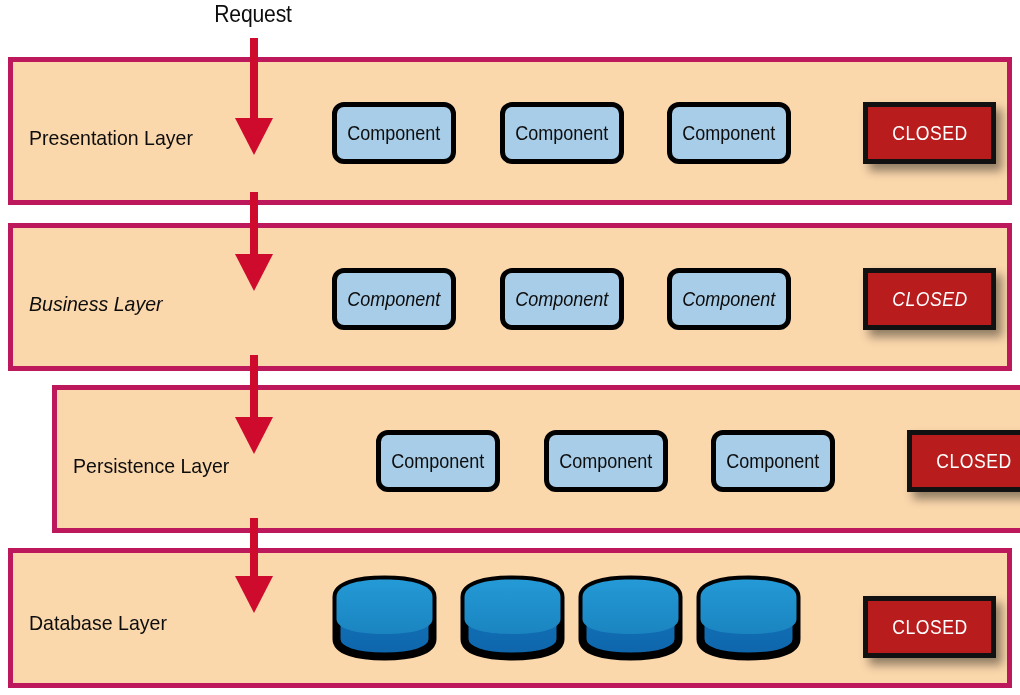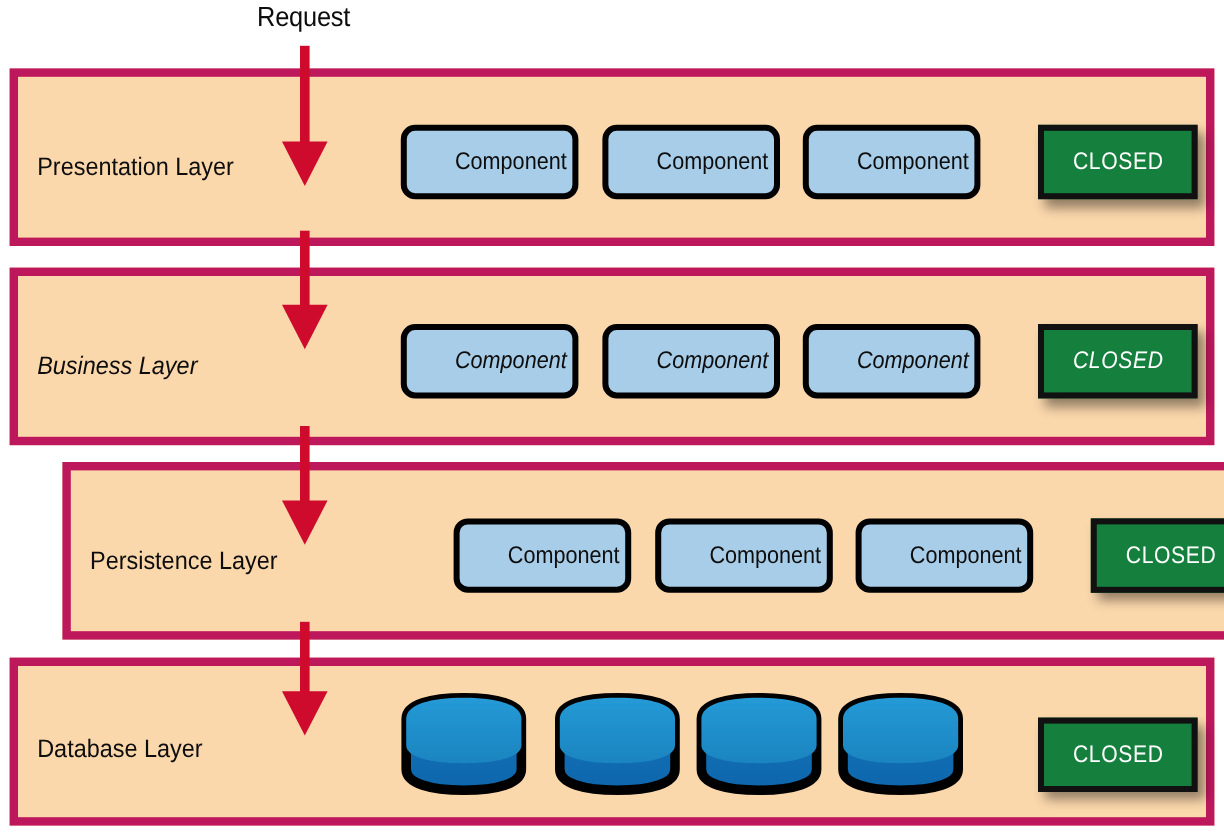--- a/index.html
+++ b/index.html
@@ -40,63 +40,63 @@
     transform-origin: center;
     white-space: nowrap;
   }
 
   
   .layer {
     position: absolute;
     left: 8px;
     width: 1004px;
     background: #fbd7ac;
-    border: 7px solid #be185d;
+    border: 5px solid #be185d;
     box-sizing: border-box;
     padding-left: 14px;
   }
   .layer-label {
     position: absolute;
     left: 16px;
     font-size: 21px;
     color: #0d0d0d;
     font-family: "Liberation Sans Narrow", "Liberation Sans", "DejaVu Sans", sans-serif;
     transform: scaleX(0.93);
     transform-origin: left center;
     white-space: nowrap;
   }
 
   
   .component {
     position: absolute;
-    width: 148px;
+    width: 124px;
     height: 62px;
     background: #a8cde8;
     border: 5px solid #000000;
     border-radius: 12px;
     box-sizing: border-box;
     display: flex;
     align-items: center;
-    justify-content: flex-end;
+    justify-content: center;
     font-size: 20px;
     color: #0d0d0d;
     font-family: "Liberation Sans Narrow", "Liberation Sans", "DejaVu Sans", sans-serif;
     white-space: nowrap;
   }
   .component > span {
     display: inline-block;
     transform: scaleX(0.9);
   }
 
   
   .closed-badge {
     position: absolute;
     width: 133px;
     height: 62px;
-    background: #15803d;
+    background: #b91c1c;
     border: 5px solid #111111;
     box-sizing: border-box;
     display: flex;
     align-items: center;
     justify-content: center;
     font-size: 20px;
     color: #ffffff;
     letter-spacing: 0.6px;
     font-family: "Liberation Sans Narrow", "Liberation Sans", "DejaVu Sans", sans-serif;
     box-shadow: 6px 7px 9px rgba(0,0,0,0.42);

